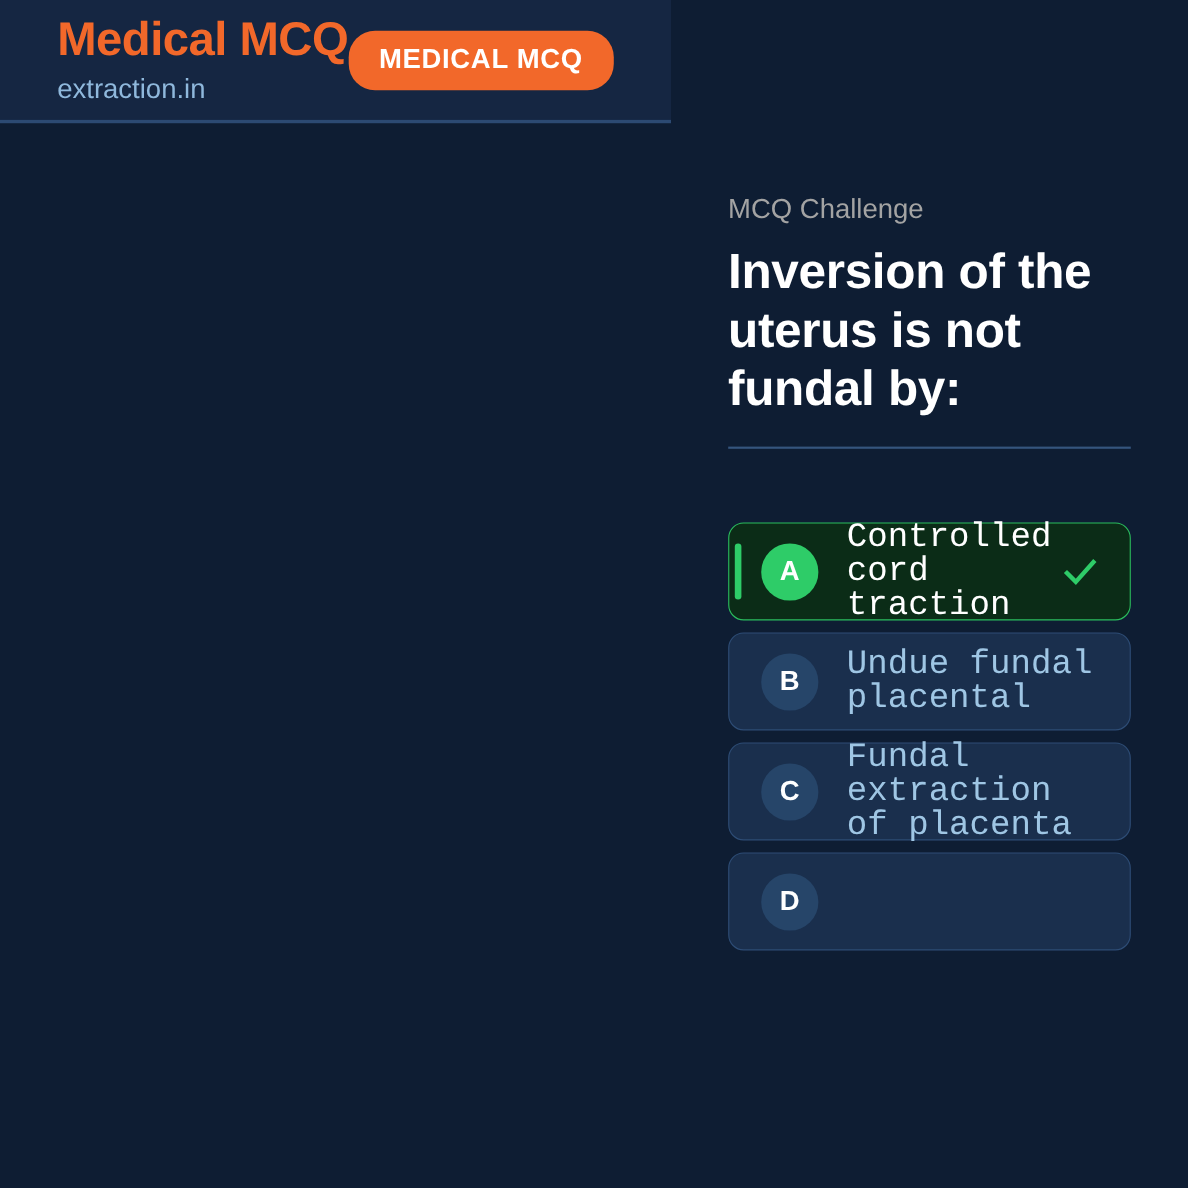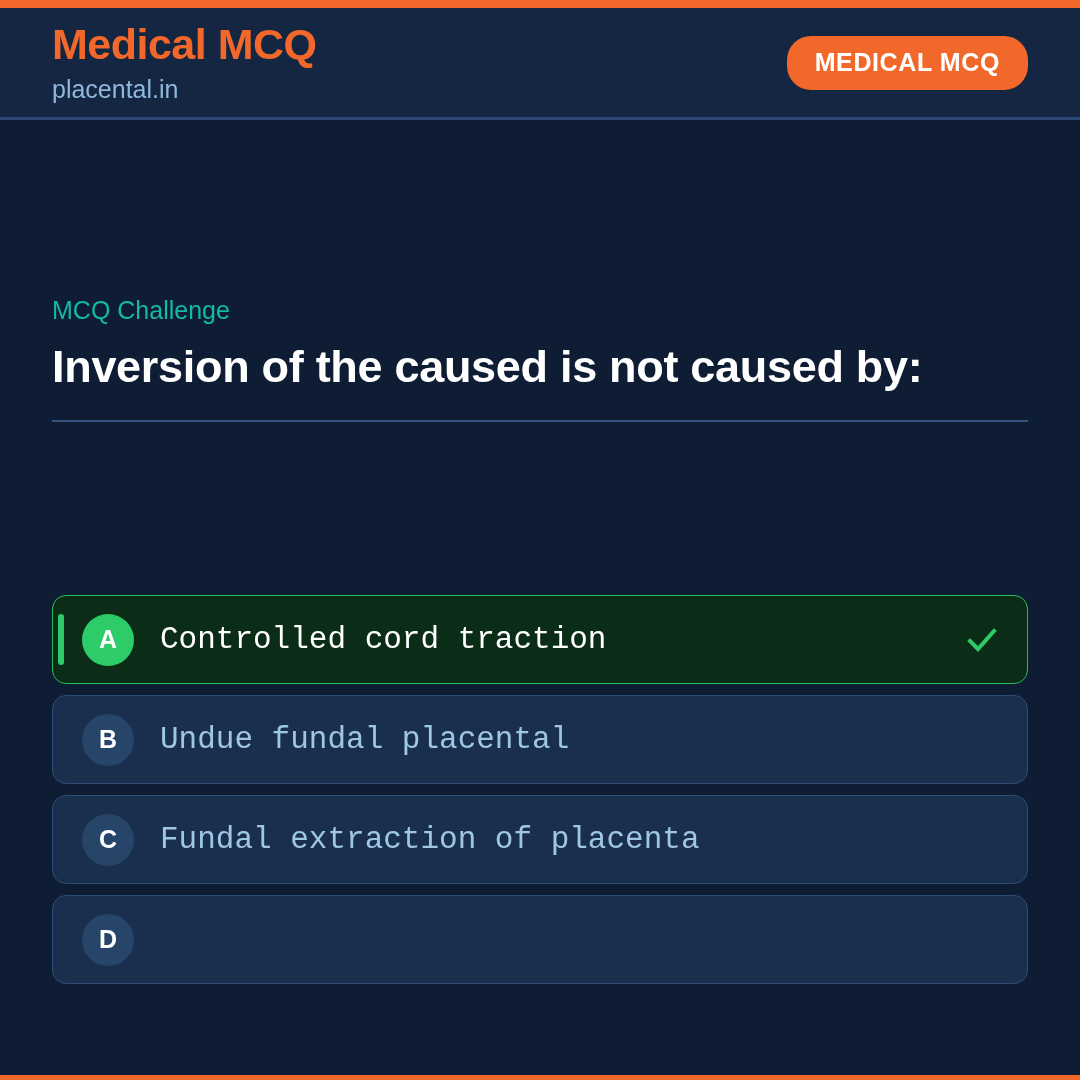--- a/index.html
+++ b/index.html
@@ -12,21 +12,21 @@
     background: #0e1d33;
     font-family: "Liberation Sans", sans-serif;
     overflow: hidden;
   }
   .page {
     position: relative;
     width: 1080px;
     height: 1080px;
     background: #0e1d33;
     display: flex;
-    flex-direction: column;
+    flex-direction: row;
   }
 
   
   .top-bar {
     height: 8px;
     background: #f2682a;
     flex: 0 0 auto;
   }
 
   
@@ -78,21 +78,21 @@
     padding: 0 52px;
     box-sizing: border-box;
   }
   .question-wrap {
     position: absolute;
     left: 52px;
     right: 52px;
     top: 178px;
   }
   .eyebrow {
-    color: #14b8a6;
+    color: #a3a3a3;
     font-size: 25px;
     line-height: 1.0;
     margin-bottom: 17px;
   }
   .question {
     color: #ffffff;
     font-size: 45px;
     font-weight: bold;
     line-height: 1.18;
     letter-spacing: -0.3px;
@@ -205,30 +205,30 @@
 </head>
 <body>
 
 <div class="page">
 
   <div class="top-bar"></div>
 
   <div class="header">
     <div class="brand-block">
       <div class="brand-title">Medical MCQ</div>
-      <div class="brand-sub">placental.in</div>
+      <div class="brand-sub">extraction.in</div>
     </div>
     <div class="header-badge">MEDICAL MCQ</div>
   </div>
 
   <div class="main">
 
     <div class="question-wrap">
       <div class="eyebrow">MCQ Challenge</div>
-      <div class="question">Inversion of the caused is not caused by:</div>
+      <div class="question">Inversion of the uterus is not fundal by:</div>
       <div class="q-divider"></div>
     </div>
 
     <div class="options">
 
       <div class="option correct">
         <div class="accent"></div>
         <div class="badge">A</div>
         <div class="opt-text">Controlled cord traction</div>
         <svg class="check" viewBox="0 0 34 34">

